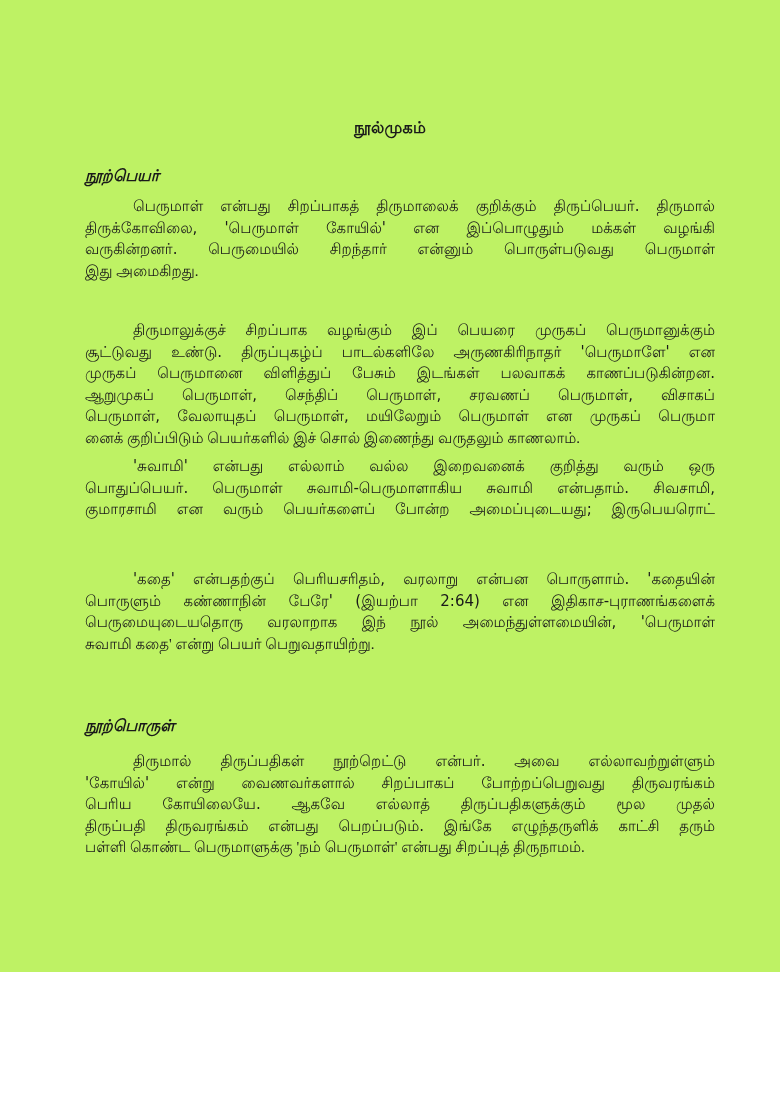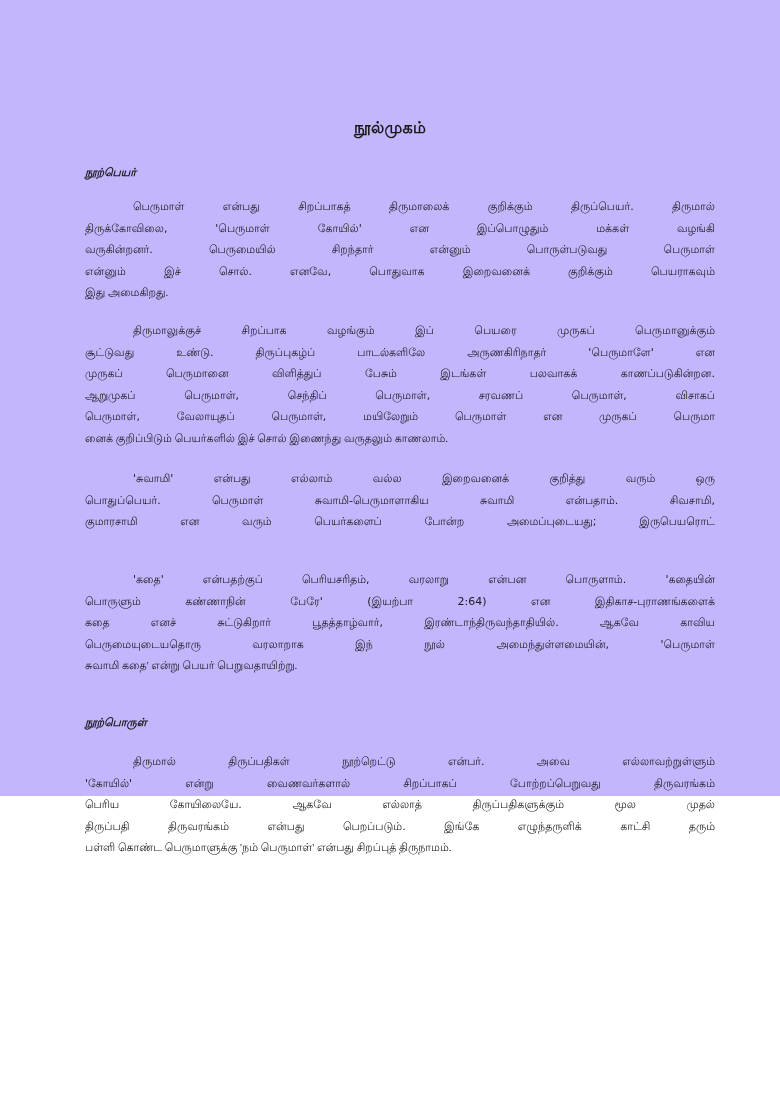--- a/index.html
+++ b/index.html
@@ -13,45 +13,45 @@
       position: relative;
       overflow: hidden;
       font-family: "DejaVu Sans", sans-serif;
       color: #1a1a1a;
     }
     .page {
       position: absolute;
       left: 0;
       top: 0;
       width: 780px;
-      height: 796px;
-      background: #c4b5fd;
+      height: 972px;
+      background: #bef264;
     }
     .title {
       position: absolute;
       left: 0;
       width: 780px;
       top: 118px;
       text-align: center;
       font-weight: bold;
       font-size: 16px;
       letter-spacing: 0.2px;
     }
     .section-head {
       position: absolute;
       left: 85px;
       font-weight: bold;
       font-style: italic;
-      font-size: 11px;
+      font-size: 16px;
     }
     .para {
       position: absolute;
       left: 85px;
       width: 630px;
-      font-size: 11px;
+      font-size: 15px;
       line-height: 21.6px;
       text-align: justify;
     }
     .line {
       display: block;
       white-space: nowrap;
       text-align: justify;
       text-align-last: justify;
       overflow: hidden;
     }
@@ -69,43 +69,41 @@
 <div class="page">
 
   <div class="title">நூல்முகம்</div>
 
   <div class="section-head" style="top:166px;">நூற்பெயர்</div>
 
   <div class="para" style="top:196px;">
     <span class="line indent">பெருமாள் என்பது சிறப்பாகத் திருமாலைக் குறிக்கும் திருப்பெயர். திருமால்</span>
     <span class="line">திருக்கோவிலை, 'பெருமாள் கோயில்' என இப்பொழுதும் மக்கள் வழங்கி</span>
     <span class="line">வருகின்றனர். பெருமையில் சிறந்தார் என்னும் பொருள்படுவது பெருமாள்</span>
-    <span class="line">என்னும் இச் சொல். எனவே, பொதுவாக இறைவனைக் குறிக்கும் பெயராகவும்</span>
     <span class="line last">இது அமைகிறது.</span>
   </div>
 
   <div class="para" style="top:320px;">
     <span class="line indent">திருமாலுக்குச் சிறப்பாக வழங்கும் இப் பெயரை முருகப் பெருமானுக்கும்</span>
     <span class="line">சூட்டுவது உண்டு. திருப்புகழ்ப் பாடல்களிலே அருணகிரிநாதர் 'பெருமாளே' என</span>
     <span class="line">முருகப் பெருமானை விளித்துப் பேசும் இடங்கள் பலவாகக் காணப்படுகின்றன.</span>
     <span class="line">ஆறுமுகப் பெருமாள், செந்திப் பெருமாள், சரவணப் பெருமாள், விசாகப்</span>
     <span class="line">பெருமாள், வேலாயுதப் பெருமாள், மயிலேறும் பெருமாள் என முருகப் பெருமா</span>
     <span class="line last">னைக் குறிப்பிடும் பெயர்களில் இச் சொல் இணைந்து வருதலும் காணலாம்.</span>
   </div>
 
-  <div class="para" style="top:456px;margin-top:12px;">
+  <div class="para" style="top:456px;">
     <span class="line indent">'சுவாமி' என்பது எல்லாம் வல்ல இறைவனைக் குறித்து வரும் ஒரு</span>
     <span class="line">பொதுப்பெயர். பெருமாள் சுவாமி-பெருமாளாகிய சுவாமி என்பதாம். சிவசாமி,</span>
     <span class="line">குமாரசாமி என வரும் பெயர்களைப் போன்ற அமைப்புடையது; இருபெயரொட்</span>
   </div>
 
   <div class="para" style="top:569px;">
     <span class="line indent">'கதை' என்பதற்குப் பெரியசரிதம், வரலாறு என்பன பொருளாம். 'கதையின்</span>
     <span class="line">பொருளும் கண்ணாநின் பேரே' (இயற்பா 2:64) என இதிகாச-புராணங்களைக்</span>
-    <span class="line">கதை எனச் சுட்டுகிறார் பூதத்தாழ்வார், இரண்டாந்திருவந்தாதியில். ஆகவே காவிய</span>
     <span class="line">பெருமையுடையதொரு வரலாறாக இந் நூல் அமைந்துள்ளமையின், 'பெருமாள்</span>
     <span class="line last">சுவாமி கதை' என்று பெயர் பெறுவதாயிற்று.</span>
   </div>
 
   <div class="section-head" style="top:716px;">நூற்பொருள்</div>
 
   <div class="para" style="top:751px;">
     <span class="line indent">திருமால் திருப்பதிகள் நூற்றெட்டு என்பர். அவை எல்லாவற்றுள்ளும்</span>
     <span class="line">'கோயில்' என்று வைணவர்களால் சிறப்பாகப் போற்றப்பெறுவது திருவரங்கம்</span>
     <span class="line">பெரிய கோயிலையே. ஆகவே எல்லாத் திருப்பதிகளுக்கும் மூல முதல்</span>

